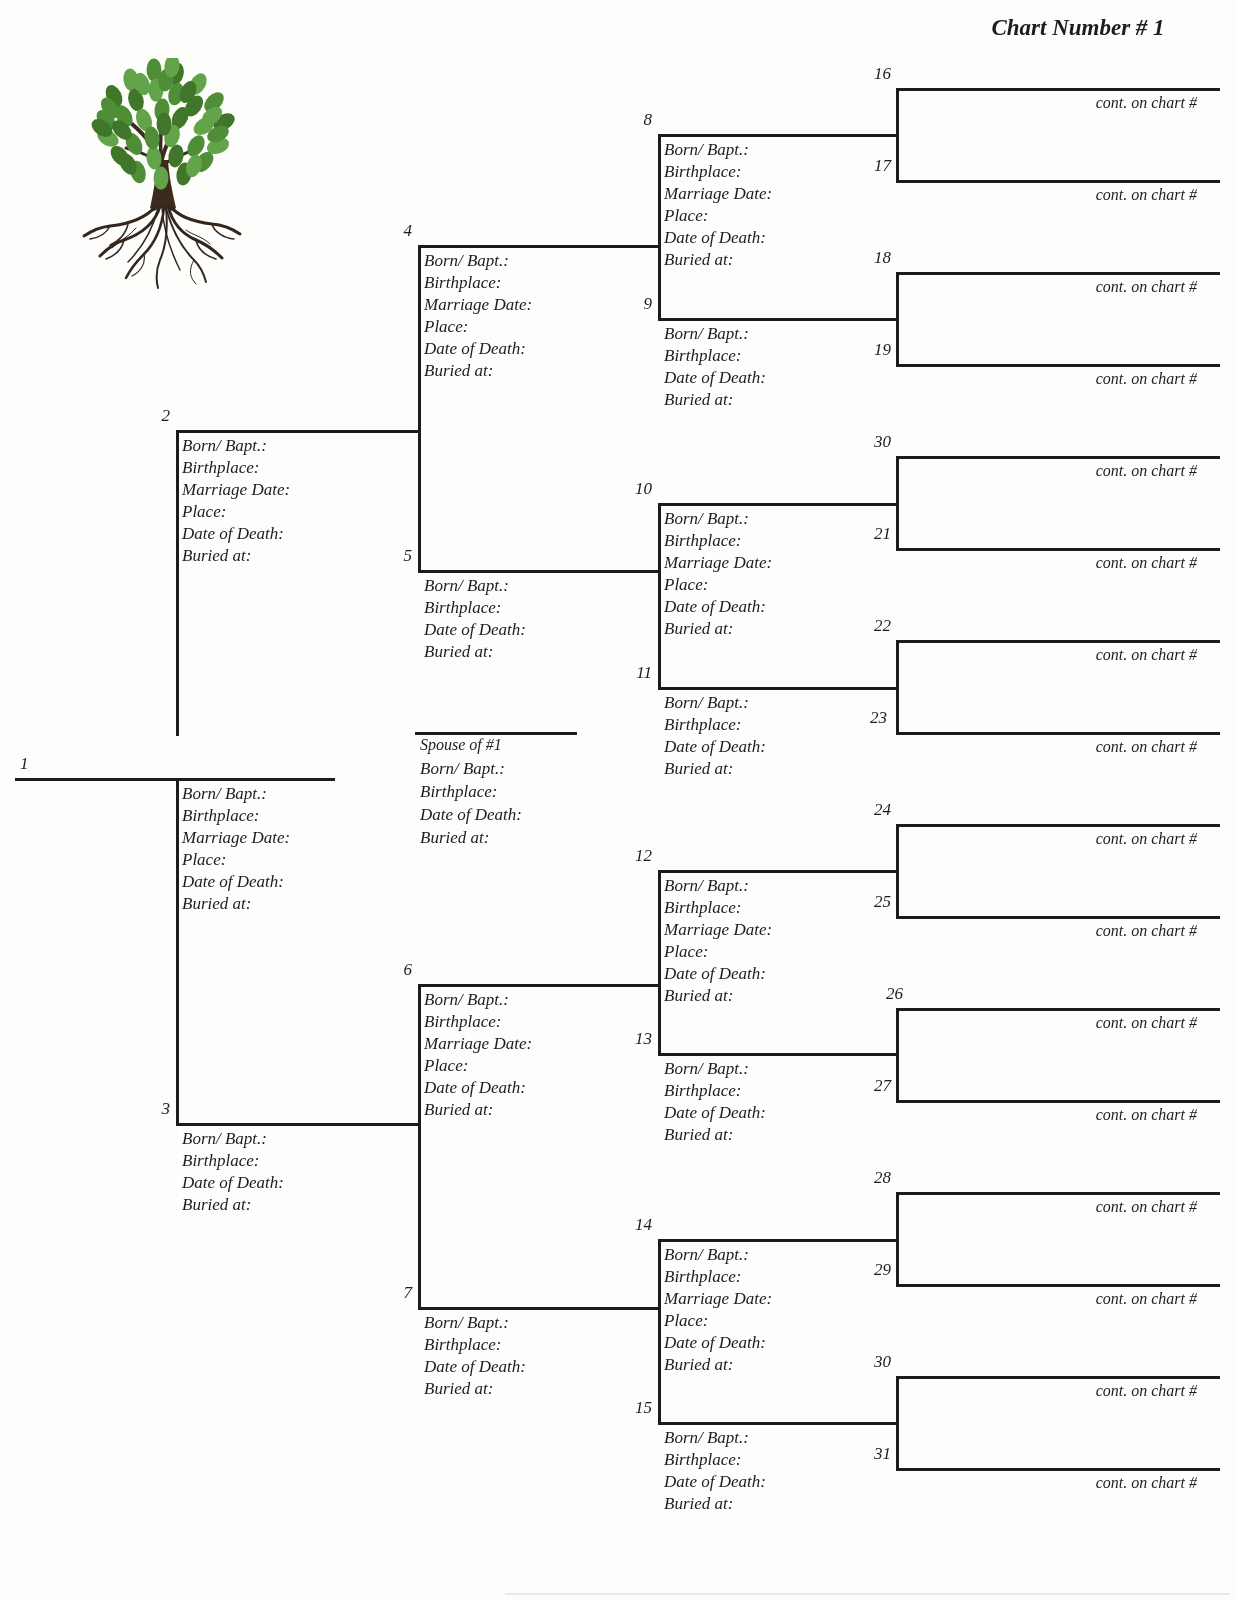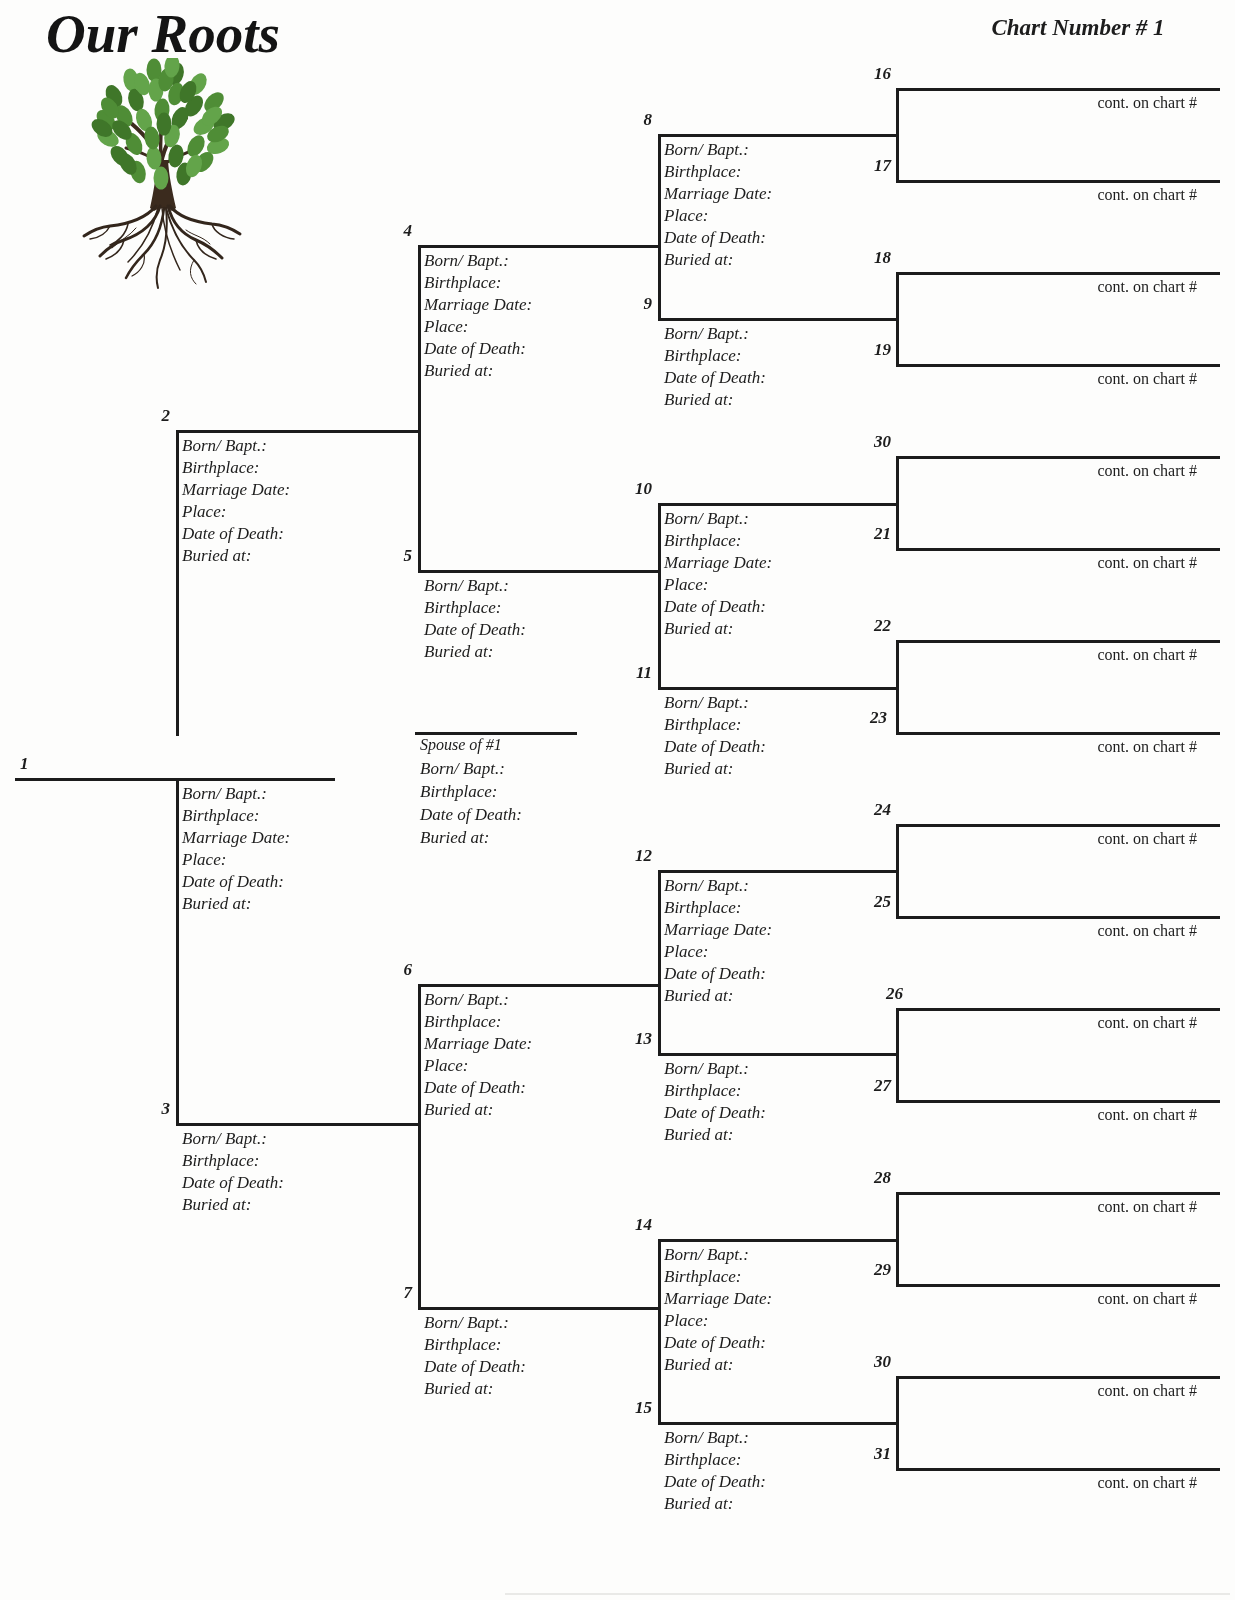--- a/index.html
+++ b/index.html
@@ -15,44 +15,43 @@
     font-size:55px; font-style:italic; font-weight:600;
     letter-spacing:0px; color:#141414; white-space:nowrap;
   }
   .chartnum{
     position:absolute; left:948px; top:15px; width:260px;
     font-size:23px; font-style:italic; font-weight:600;
     text-align:center; white-space:nowrap;
   }
   .pnum{
     position:absolute; font-size:17px; font-style:italic;
-    font-weight:700; white-space:nowrap;
+    font-weight:400; white-space:nowrap;
   }
   .fields{
     position:absolute; font-size:17px; font-style:italic; font-weight:500;
     line-height:22px; white-space:nowrap;
   }
   .fields div{height:22px;}
   .spouse-head{
     position:absolute; font-size:16px; font-style:italic; font-weight:500;
     white-space:nowrap;
   }
   .cont{
-    position:absolute; font-size:16px; font-weight:500;
+    position:absolute; font-size:16px; font-style:italic; font-weight:500;
     white-space:nowrap; text-align:left;margin-left:23px;
   }
   .treebox{position:absolute; left:76px; top:58px; width:168px; height:236px;}
   .faint{position:absolute; background:#e9e9e7;}
 </style>
 </head>
 <body>
 
 <div id="chart">
 
-  <div class="title">Our Roots</div>
   <div class="chartnum">Chart Number # 1</div>
 
   <div class="treebox">
     <svg width="168" height="236" viewBox="0 0 168 236" xmlns="http://www.w3.org/2000/svg">
 
       <g stroke="#3b2b1e" fill="none" stroke-linecap="round">
         <path d="M85,106 C80,90 70,78 56,66" stroke-width="4"></path>
         <path d="M85,106 C88,88 96,74 110,60" stroke-width="4"></path>
         <path d="M85,102 C84,84 84,70 88,52" stroke-width="3.5"></path>
         <path d="M85,108 C76,98 64,94 50,90" stroke-width="3"></path>

